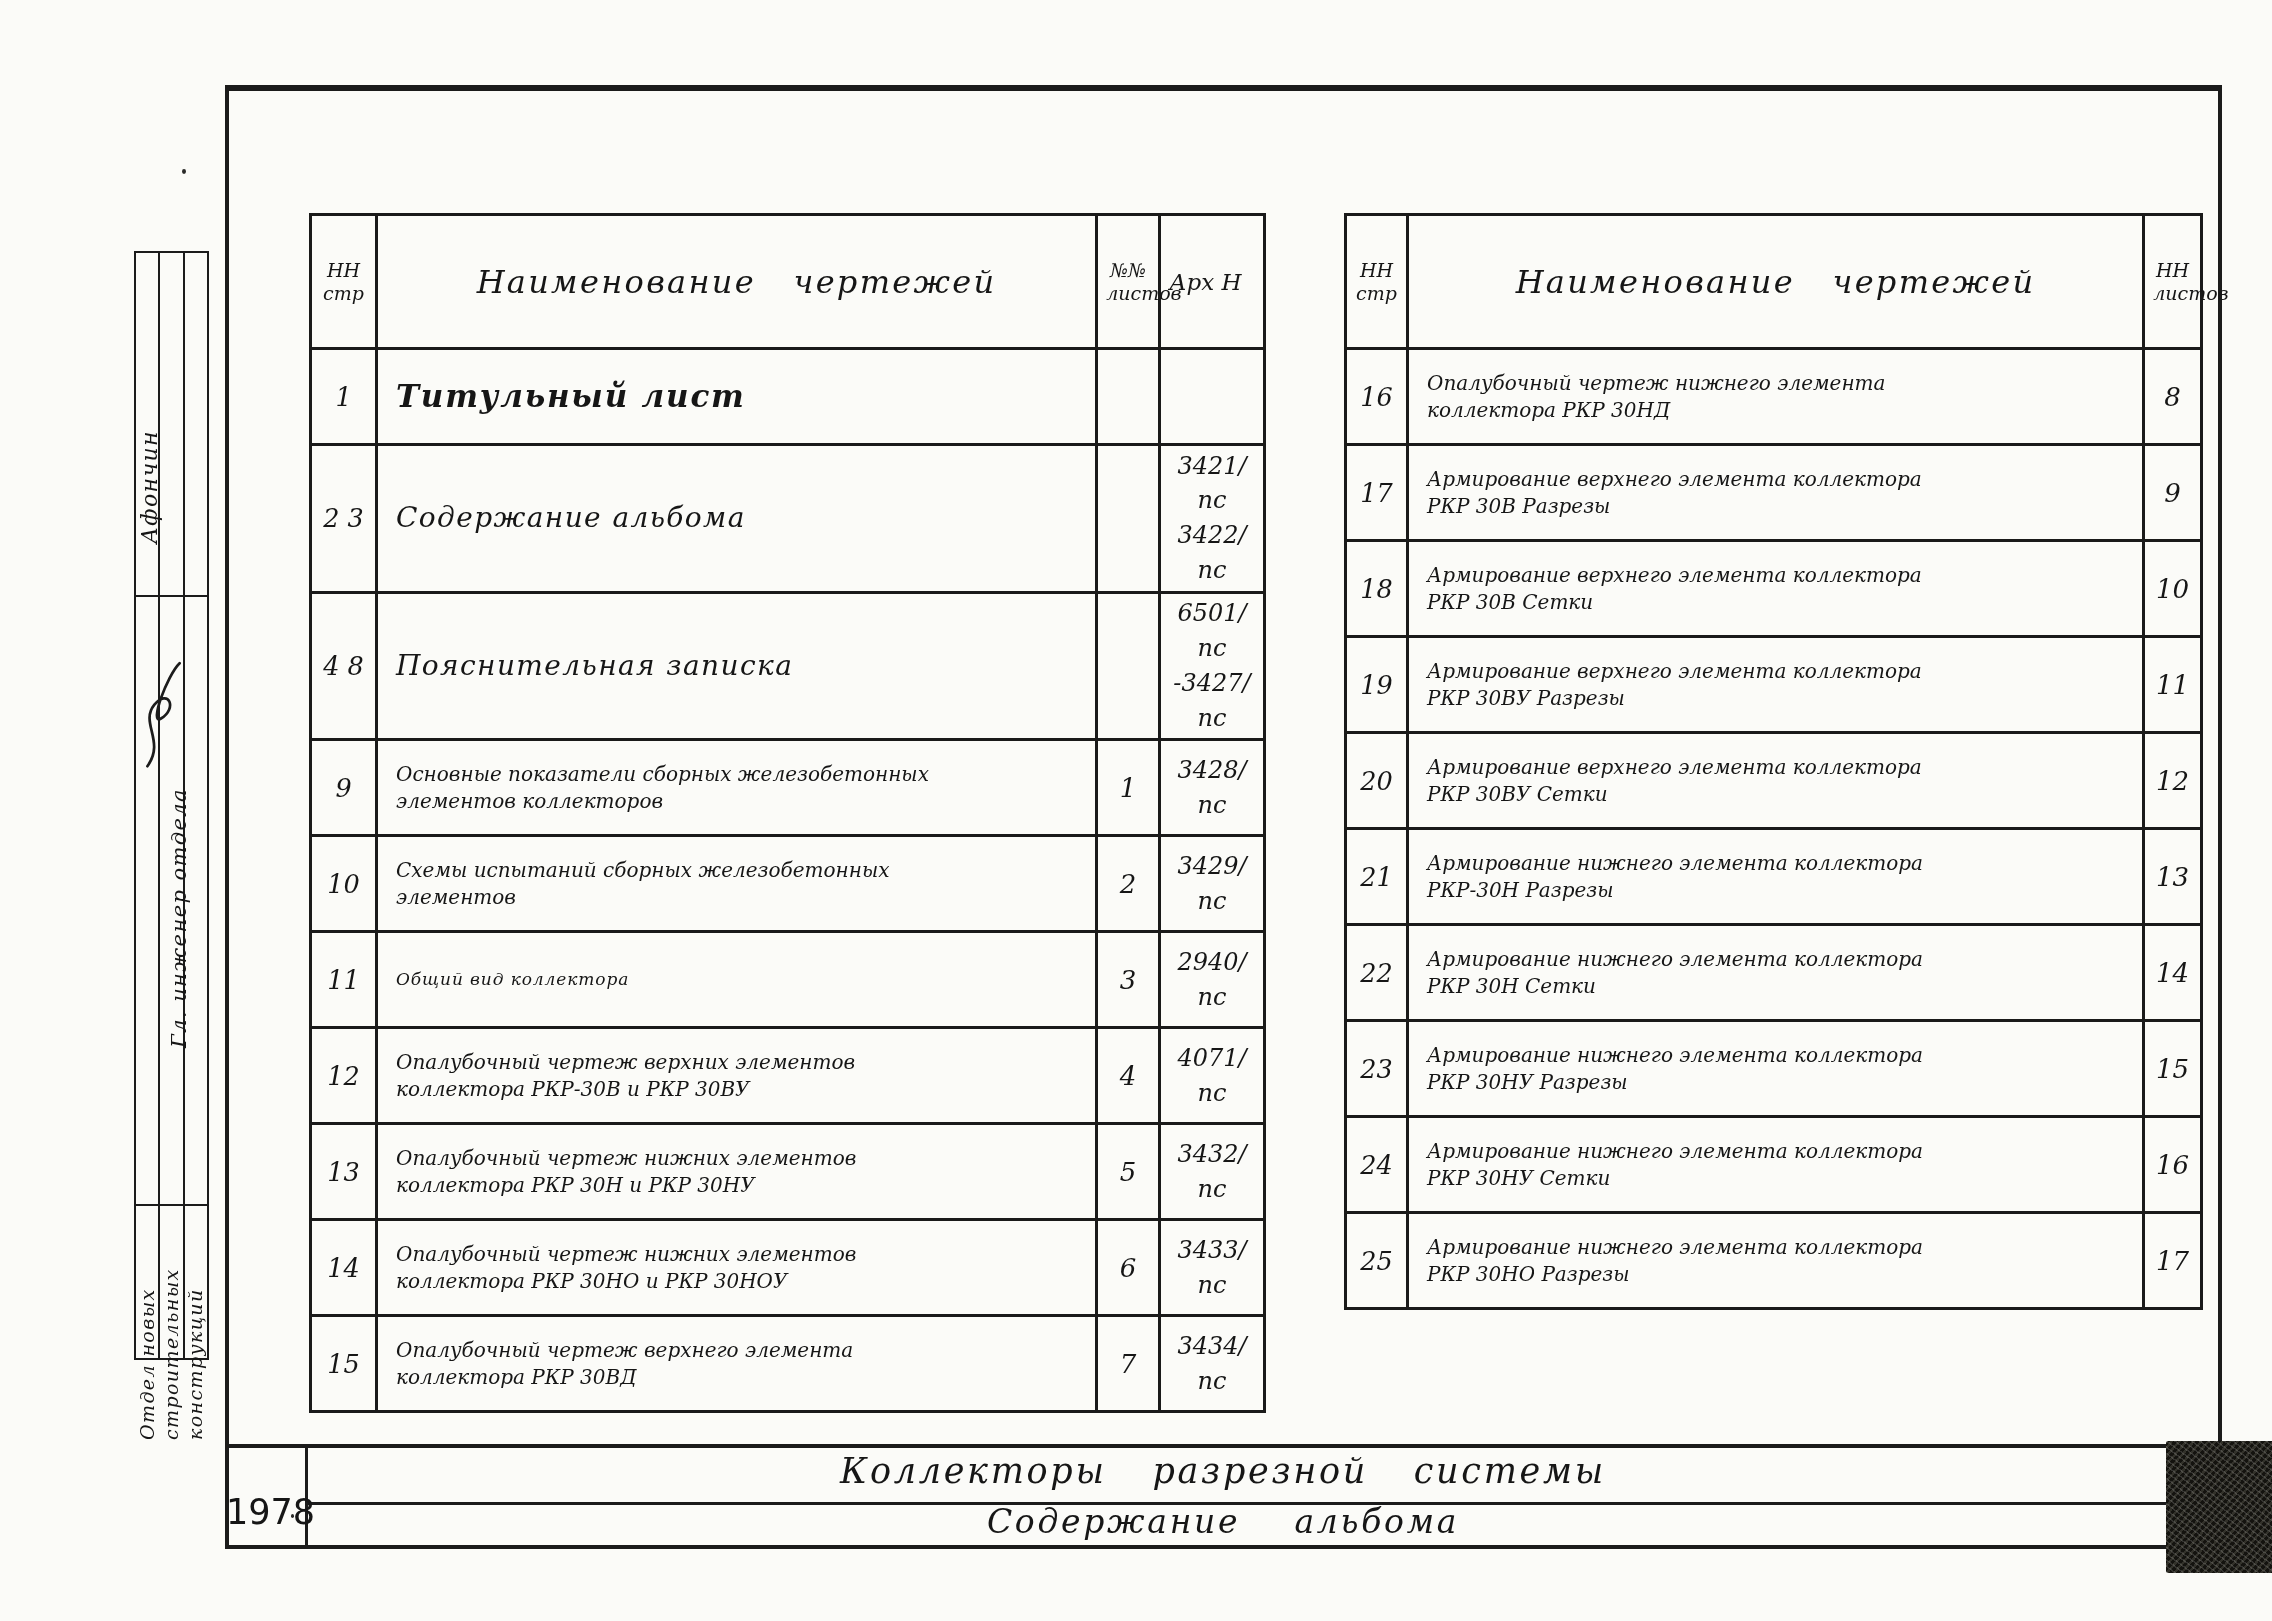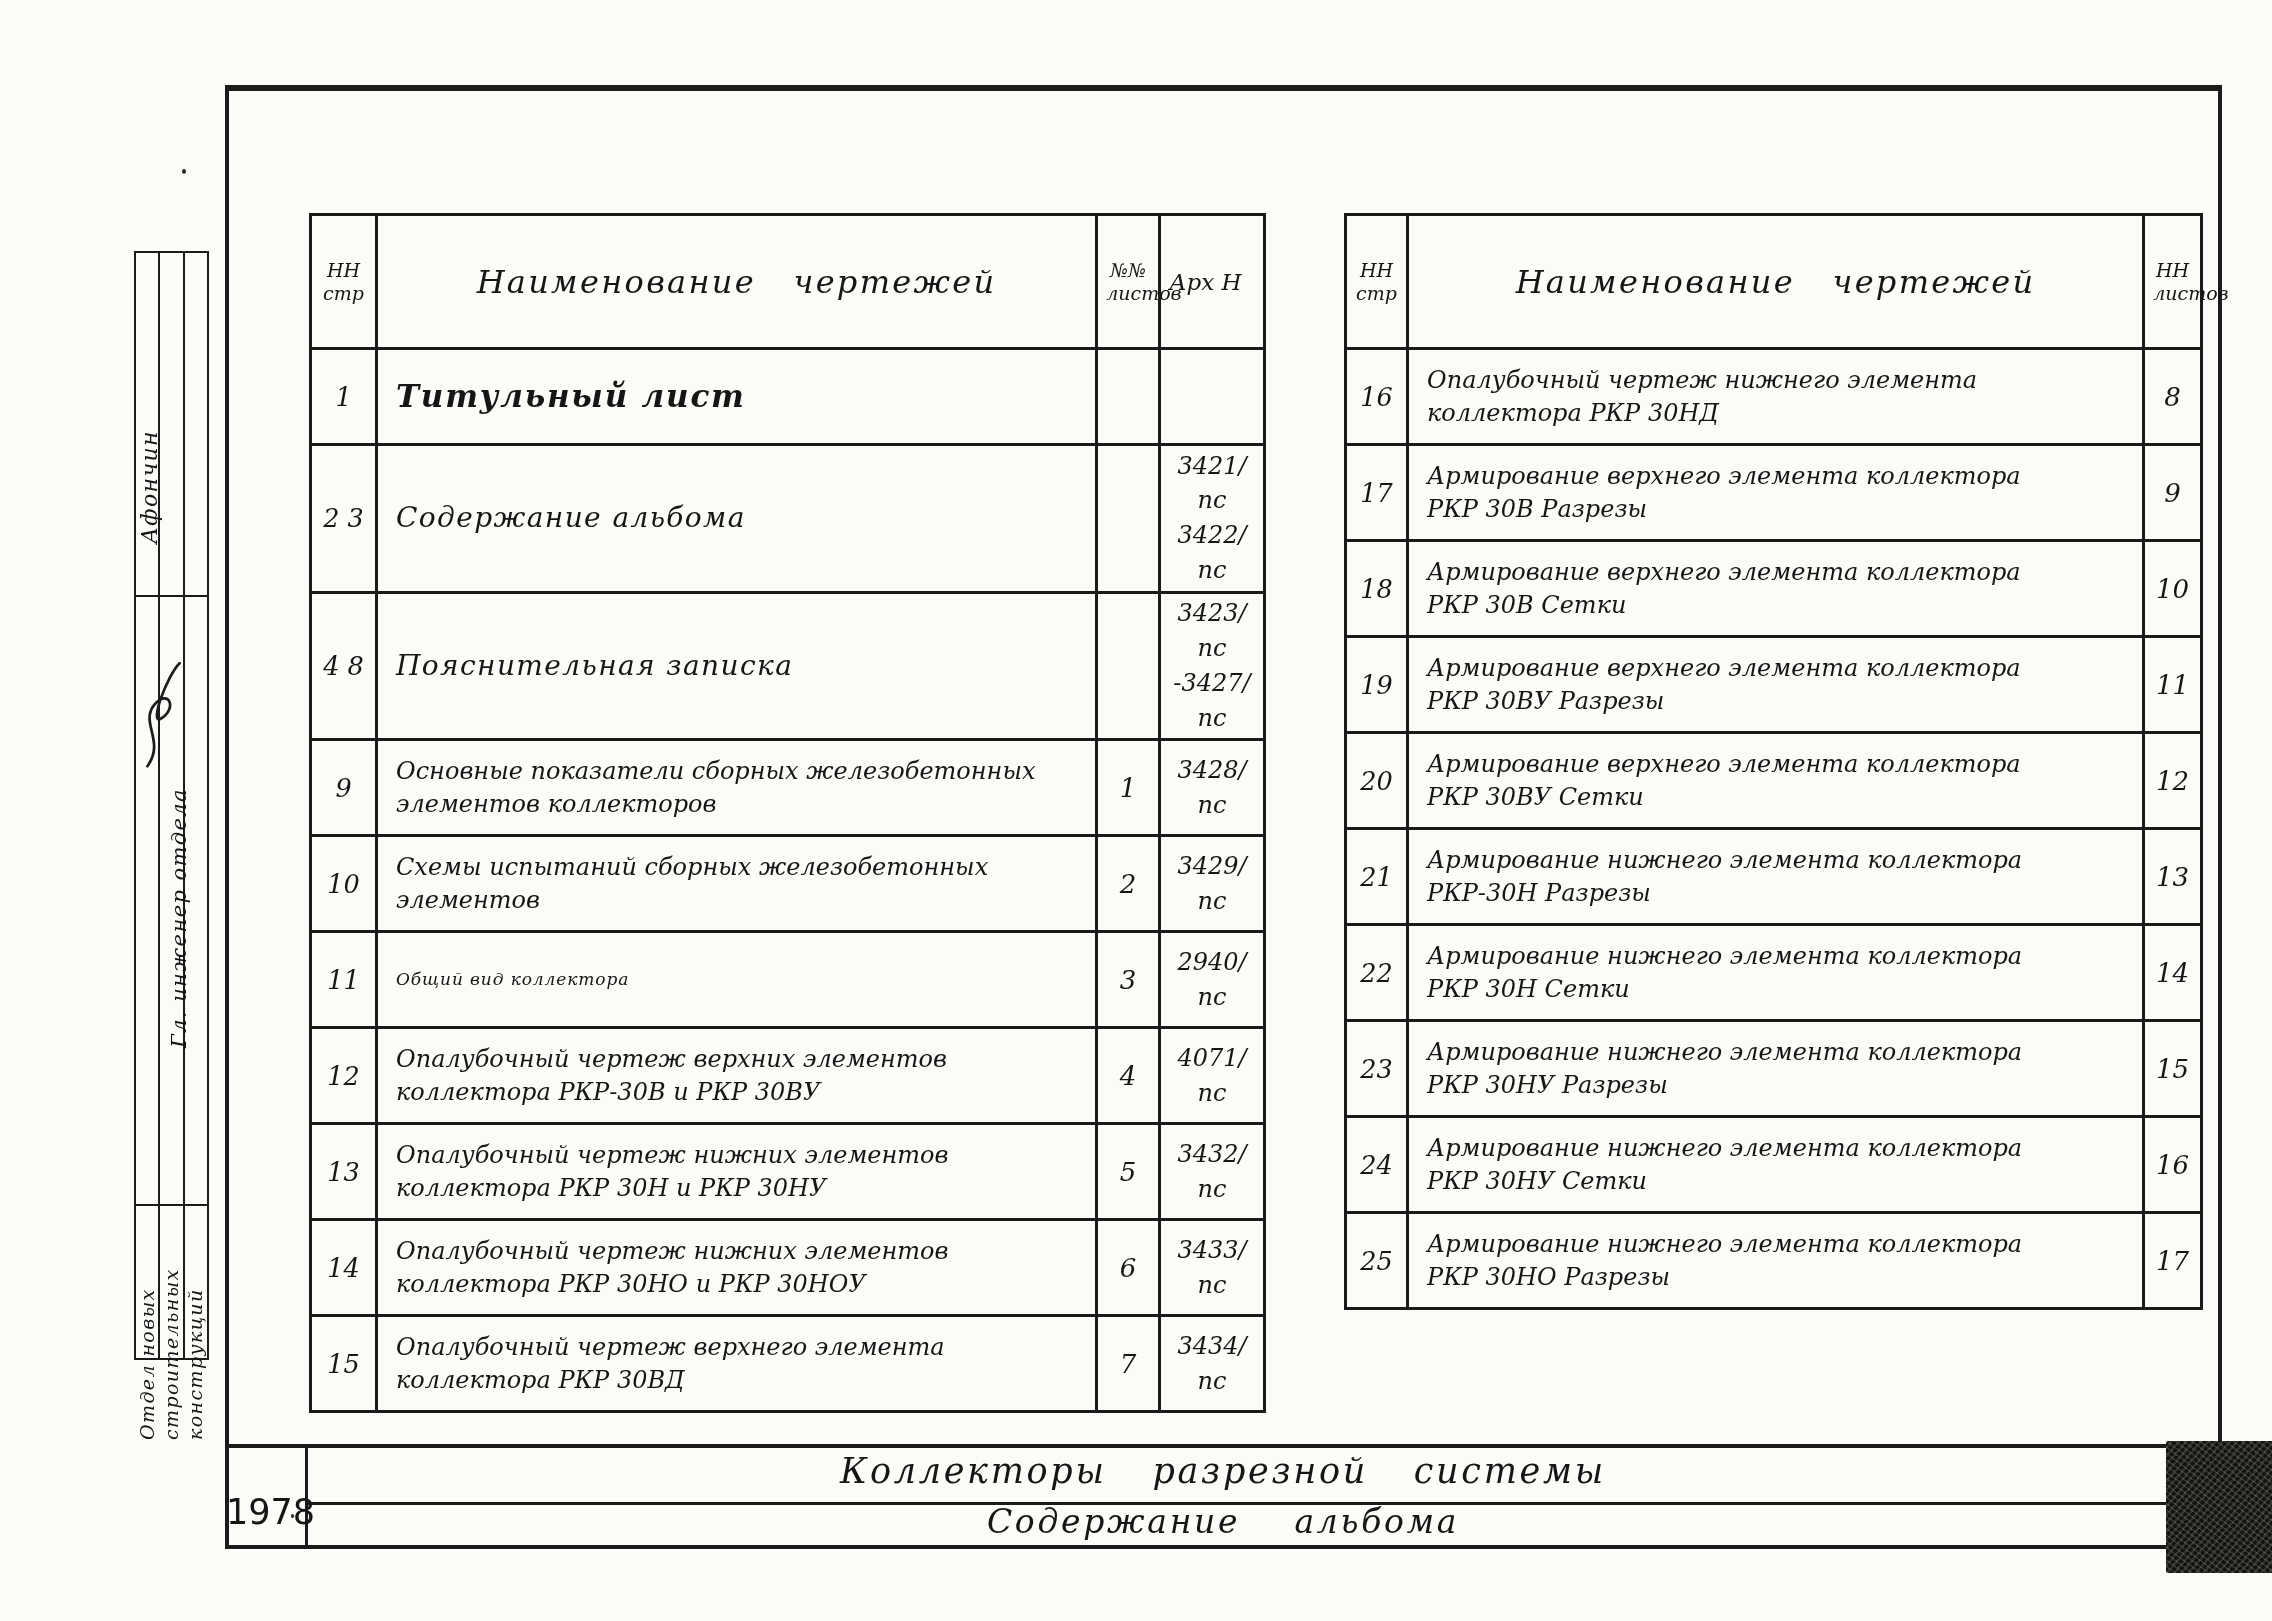--- a/index.html
+++ b/index.html
@@ -30,21 +30,21 @@
   }
   table.toc td, table.toc th {
     border:3.2px solid #1a1a1a;
     vertical-align:middle;
     padding:2.7px 8.2px;
     font-weight:normal;
   }
   table.toc tr { height:96px; }
   table.toc tr.hdr { height:134px; }
   .c-page  { text-align:center; font-size:25.5px; }
-  .c-name  { text-align:left; font-size:24px; line-height:1.35; padding-left:18px !important; white-space:pre-line; }
+  .c-name  { text-align:left; font-size:20px; line-height:1.35; padding-left:18px !important; white-space:pre-line; }
   .c-sheet { text-align:center; font-size:26px; }
   .c-arch  { text-align:center; font-size:24px; white-space:pre-line; line-height:1.45; }
   .h-small { text-align:center; font-size:19px; line-height:1.2; white-space:pre-line; }
   .h-name  { text-align:center; font-size:32px; letter-spacing:2.3px; word-spacing:25px; }
   .h-arch  { text-align:left; font-size:23px; }
 
   
   .f-title {
     position:absolute; left:225px; top:1451px; width:1996px;
     text-align:center; font-size:35px; letter-spacing:2.7px; word-spacing:32px;
@@ -138,21 +138,21 @@
       <td class="c-page">2 3</td>
       <td class="c-name" style="font-size:28px;letter-spacing:1.4px;">Содержание альбома</td>
       <td class="c-sheet"></td>
       <td class="c-arch">3421/пс
 3422/пс</td>
     </tr>
     <tr>
       <td class="c-page">4 8</td>
       <td class="c-name" style="font-size:28px;letter-spacing:1.4px;">Пояснительная записка</td>
       <td class="c-sheet"></td>
-      <td class="c-arch">3423/пс
+      <td class="c-arch">6501/пс
 -3427/пс</td>
     </tr>
     <tr>
       <td class="c-page">9</td>
       <td class="c-name">Основные показатели сборных железобетонных
 элементов коллекторов</td>
       <td class="c-sheet">1</td>
       <td class="c-arch">3428/пс</td>
     </tr>
     <tr>

